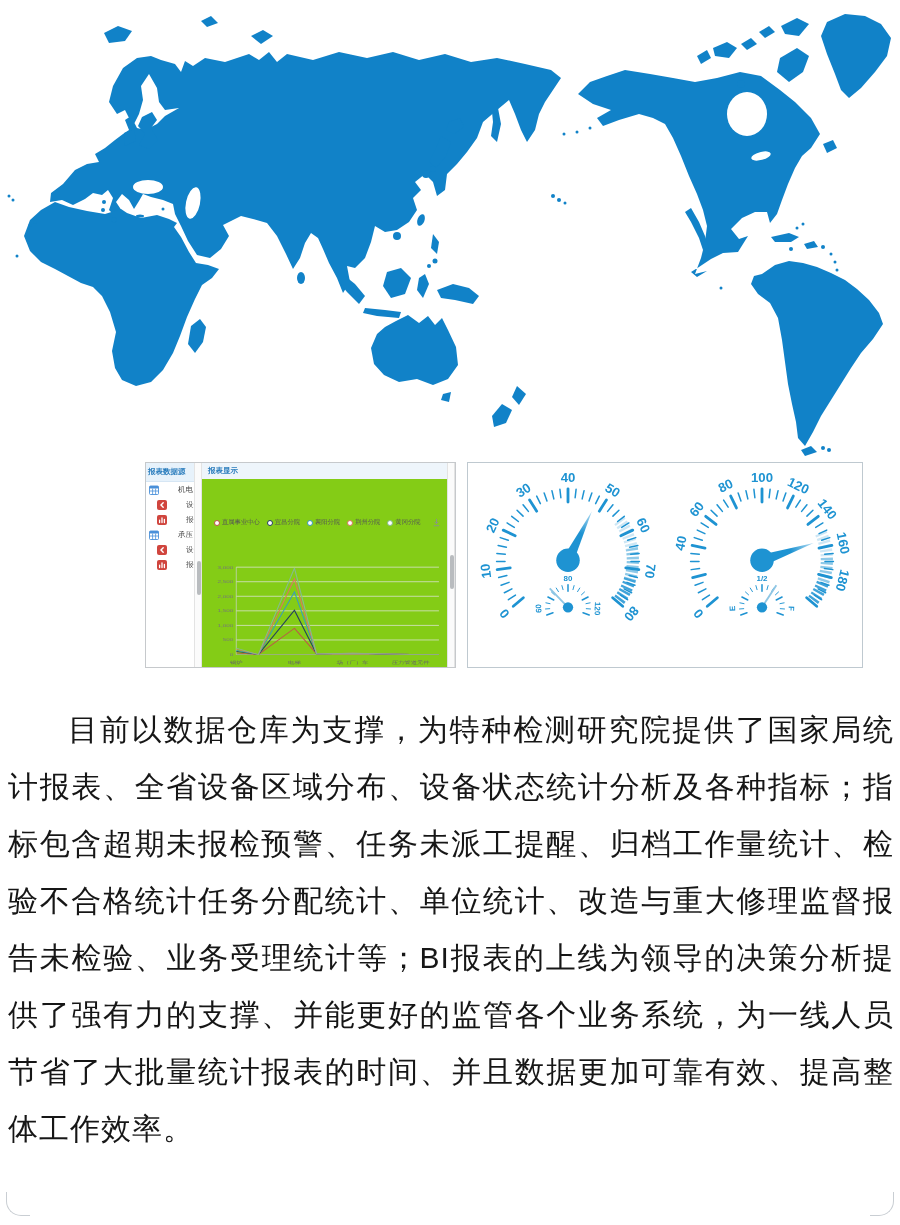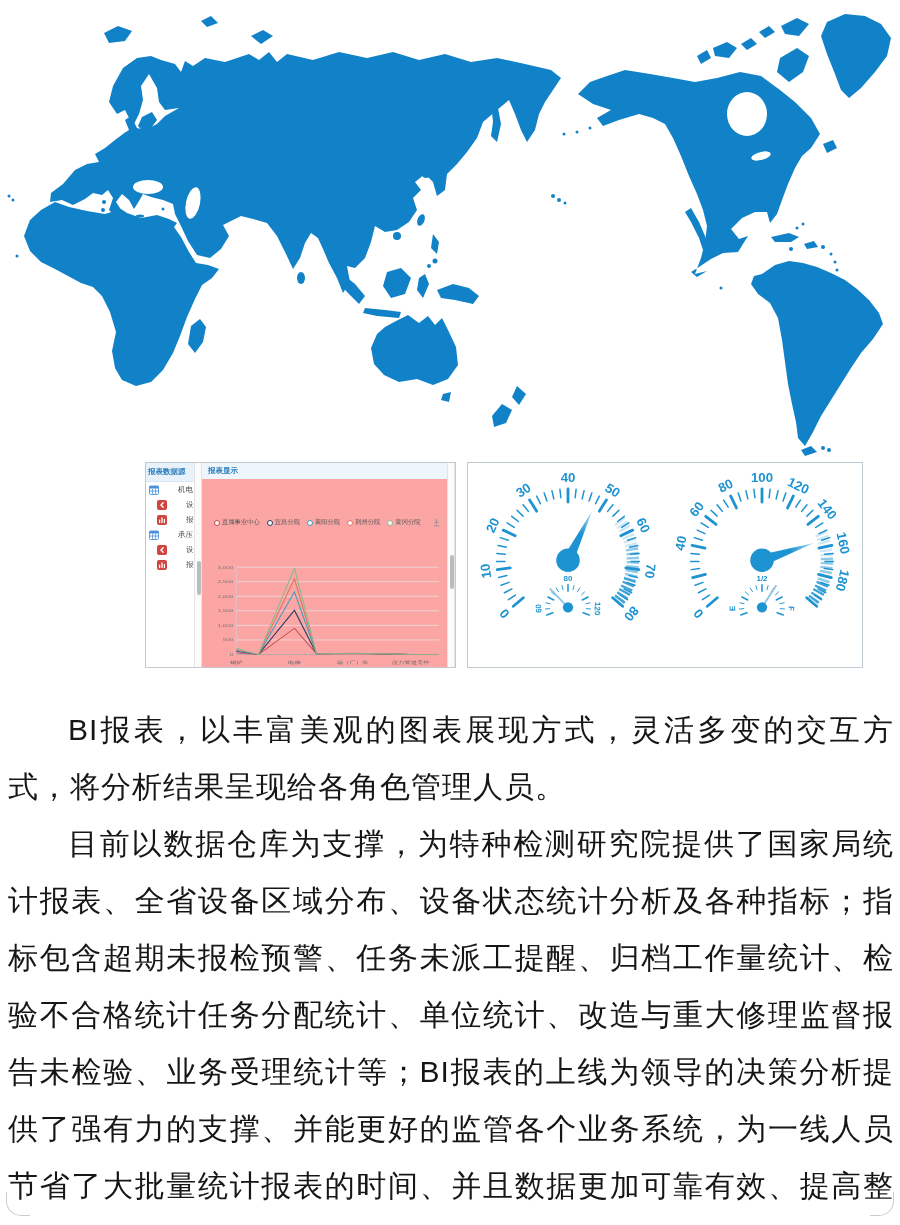--- a/index.html
+++ b/index.html
@@ -5,21 +5,21 @@
   :root{ --map-blue:#1182c8; --gauge-blue:#1e93d2; }
   *{box-sizing:border-box;}
   html,body{margin:0;padding:0;}
   body{width:900px;height:1225px;background:#ffffff;font-family:"Liberation Sans",sans-serif;position:relative;overflow:hidden;}
   .page{position:absolute;inset:0;}
 
   
   #map{position:absolute;left:5px;top:6px;}
 
   
-  #bi-box{position:absolute;left:145px;top:462px;width:311px;height:206px;border:1px solid #c6c9cc;background:#fca5a5;display:flex;overflow:hidden;}
+  #bi-box{position:absolute;left:145px;top:462px;width:311px;height:206px;border:1px solid #c6c9cc;background:#84cc16;display:flex;overflow:hidden;}
   .sidebar{width:48px;background:#fff;display:flex;flex-direction:column;}
   .sb-head{background:#e7f2fb;color:#2b7dbd;font-weight:bold;font-size:7.5px;padding:4px 2px;border-bottom:1px solid #d6e6f4;white-space:nowrap;}
   .tree-row{display:flex;align-items:center;gap:19px;padding:2.5px 1px 2.5px 3px;font-size:7.5px;color:#4a4a4a;cursor:default;}
   .tree-row.child{padding-left:11px;}
   .ticon{width:10px;height:10px;flex:0 0 auto;}
   .ticon svg{width:10px;height:10px;display:block;}
   .tlabel{white-space:nowrap;}
   .vstrip{width:8px;background:#fbfbfb;border-left:1px solid #e3e3e3;border-right:1px solid #e3e3e3;position:relative;flex:0 0 auto;}
   .vthumb{position:absolute;left:1.5px;width:4px;height:34px;background:#b9bcbf;border-radius:2px;}
   .chartpane{flex:1;display:flex;flex-direction:column;min-width:0;gap:36px;}
@@ -436,19 +436,18 @@
         <line x1="115.97477455336045" y1="150.81434243653638" x2="122.5526228988618" y2="153.20848343981606" stroke="#1e93d2" stroke-width="1.6" stroke-linecap="round"></line>
         <text x="0" y="3" text-anchor="middle" font-size="8.5" font-weight="bold" fill="#1e93d2" transform="translate(68.52763085188596 146.3190830924698) rotate(-92.4)">E</text>
         <text x="0" y="3" text-anchor="middle" font-size="8.5" font-weight="bold" fill="#1e93d2" transform="translate(100 113.5) rotate(0)">1/2</text>
         <text x="0" y="3" text-anchor="middle" font-size="8.5" font-weight="bold" fill="#1e93d2" transform="translate(131.47236914811404 146.31908309246978) rotate(92.39999999999998)">F</text>
         <line x1="100" y1="145" x2="115.24989298042075" y2="121.51722409752813" stroke="#8fc6e4" stroke-width="2"></line>
         <circle cx="100" cy="145" r="5.5" fill="#1e93d2"></circle>
       </svg>
   </div>
 
   <div id="text">
-    <p>BI报表，以丰富美观的图表展现方式，灵活多变的交互方式，将分析结果呈现给各角色管理人员。</p>
     <p>目前以数据仓库为支撑，为特种检测研究院提供了国家局统计报表、全省设备区域分布、设备状态统计分析及各种指标；指标包含超期未报检预警、任务未派工提醒、归档工作量统计、检验不合格统计任务分配统计、单位统计、改造与重大修理监督报告未检验、业务受理统计等；BI报表的上线为领导的决策分析提供了强有力的支撑、并能更好的监管各个业务系统，为一线人员节省了大批量统计报表的时间、并且数据更加可靠有效、提高整体工作效率。</p>
   </div>
 
   <div class="corner bl"></div>
   <div class="corner br"></div>
 </div>
 
 </body></html>

